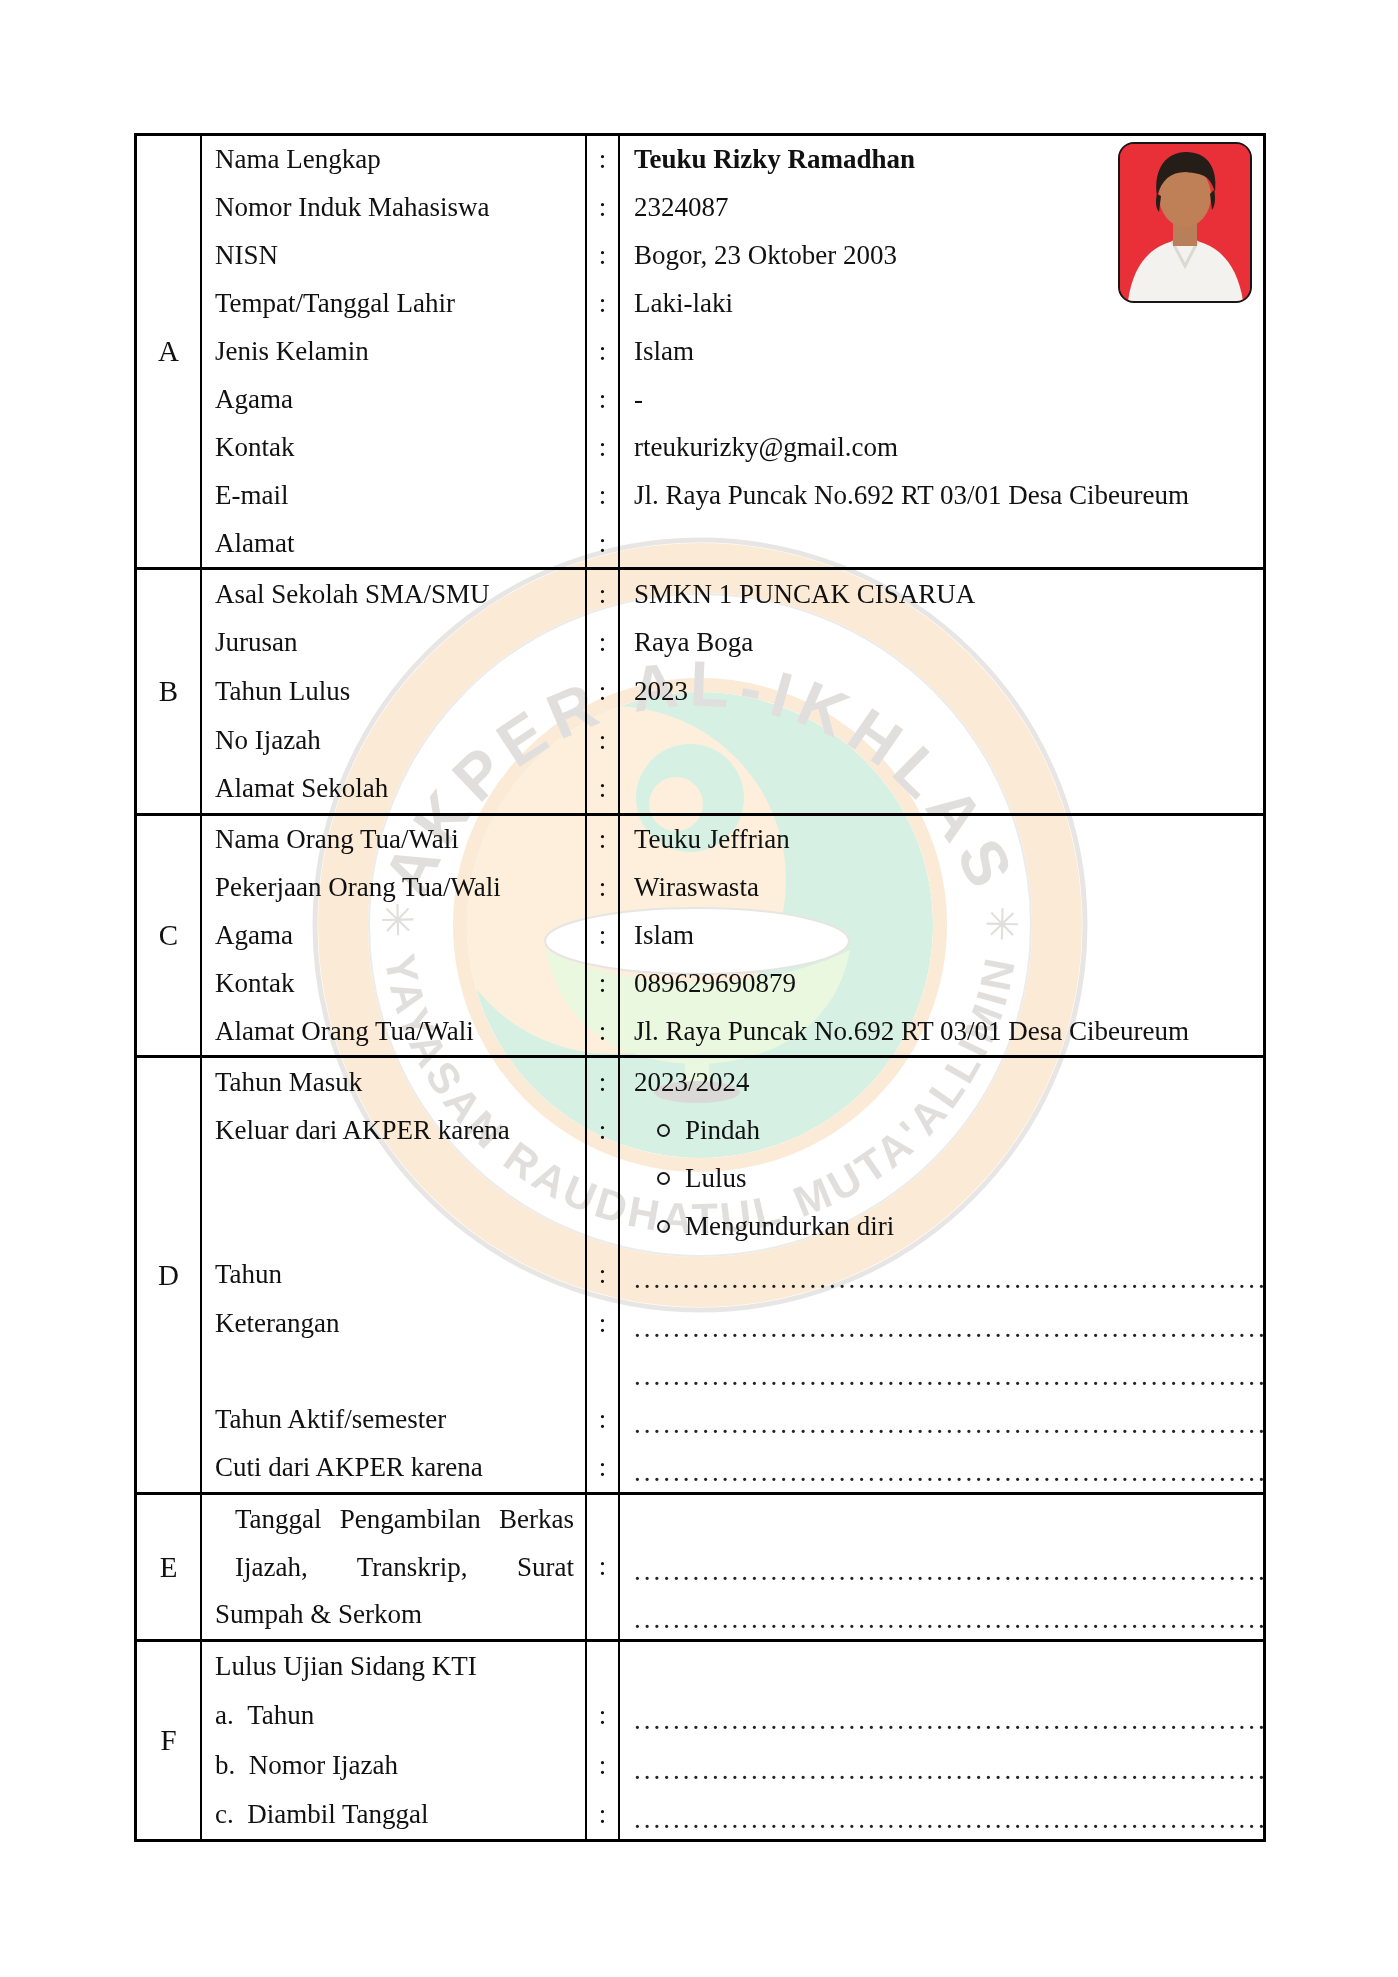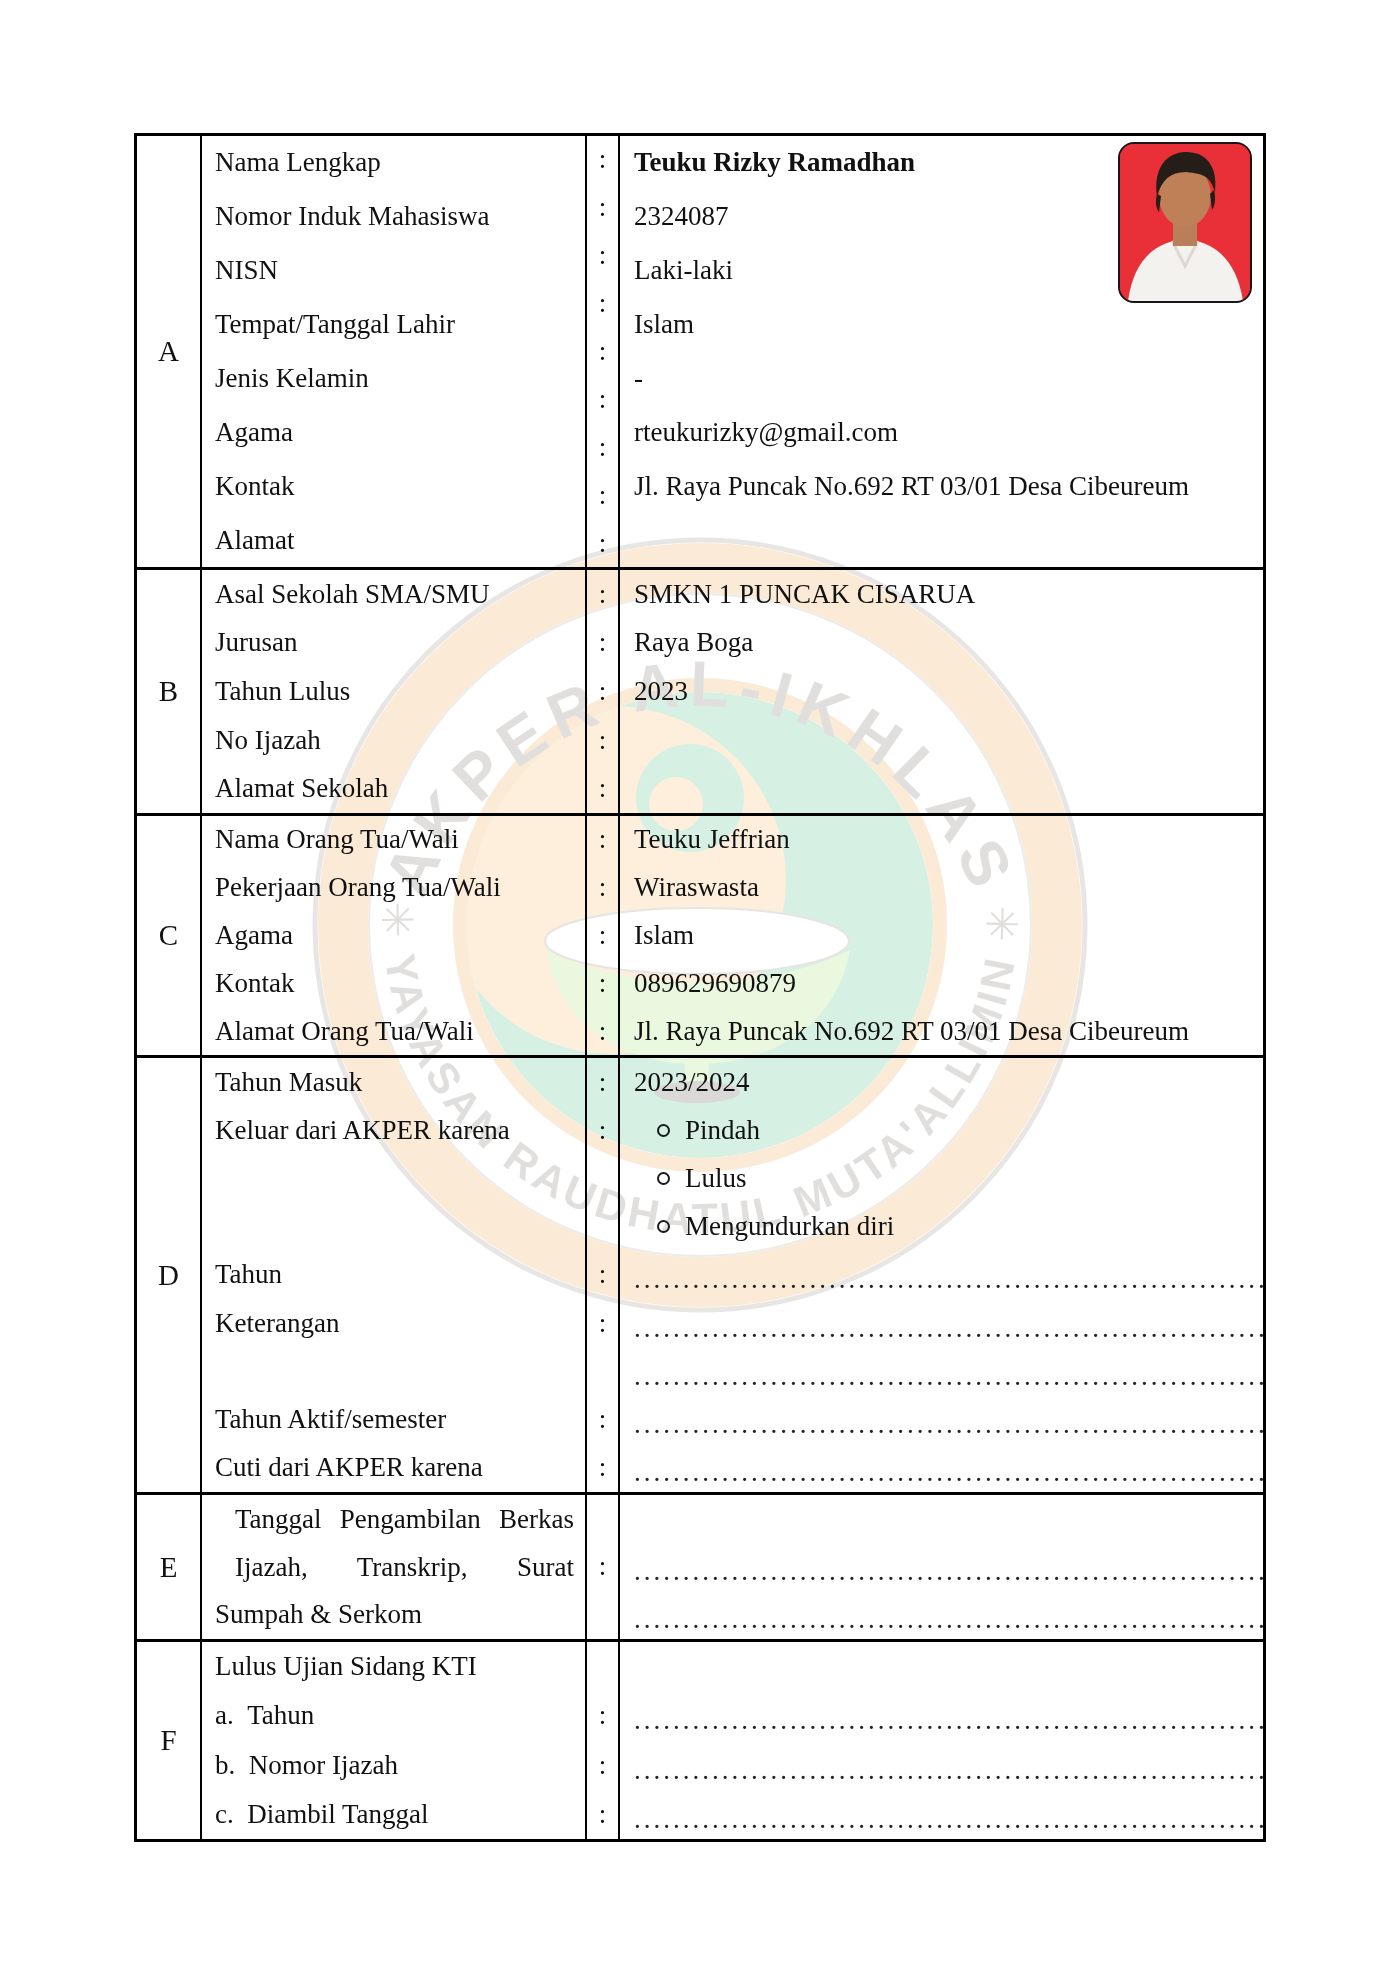--- a/index.html
+++ b/index.html
@@ -84,36 +84,38 @@
         <div class="">A</div>
       </div>
       <div class="col col-label">
         <div class="row label-row">Nama Lengkap</div>
         <div class="row label-row">Nomor Induk Mahasiswa</div>
         <div class="row label-row">NISN</div>
         <div class="row label-row">Tempat/Tanggal Lahir</div>
         <div class="row label-row">Jenis Kelamin</div>
         <div class="row label-row">Agama</div>
         <div class="row label-row">Kontak</div>
+        <div class="row label-row">E-mail</div>
         <div class="row label-row">Alamat</div>
       </div>
       <div class="col col-colon">
         <div class="row colon-row">:</div>
         <div class="row colon-row">:</div>
         <div class="row colon-row">:</div>
         <div class="row colon-row">:</div>
         <div class="row colon-row">:</div>
         <div class="row colon-row">:</div>
         <div class="row colon-row">:</div>
         <div class="row colon-row">:</div>
         <div class="row colon-row">:</div>
       </div>
       <div class="col col-value">
         <div class="row value-row bold">Teuku Rizky Ramadhan</div>
         <div class="row value-row">2324087</div>
+        <div class="row value-row">Bogor, 23 Oktober 2003</div>
         <div class="row value-row">Laki-laki</div>
         <div class="row value-row">Islam</div>
         <div class="row value-row">-</div>
         <div class="row value-row">rteukurizky@gmail.com</div>
         <div class="row value-row">Jl. Raya Puncak No.692 RT 03/01 Desa Cibeureum</div>
         <div class="row value-row"></div>
       </div>
     </div>
     <div class="section bt" style="height: 246px;">
       <div class="cell-letter">

